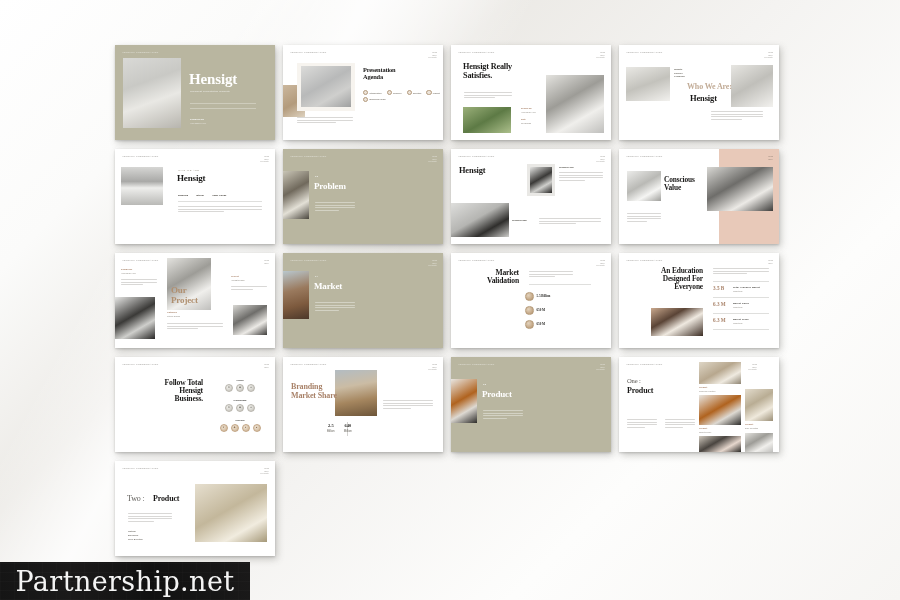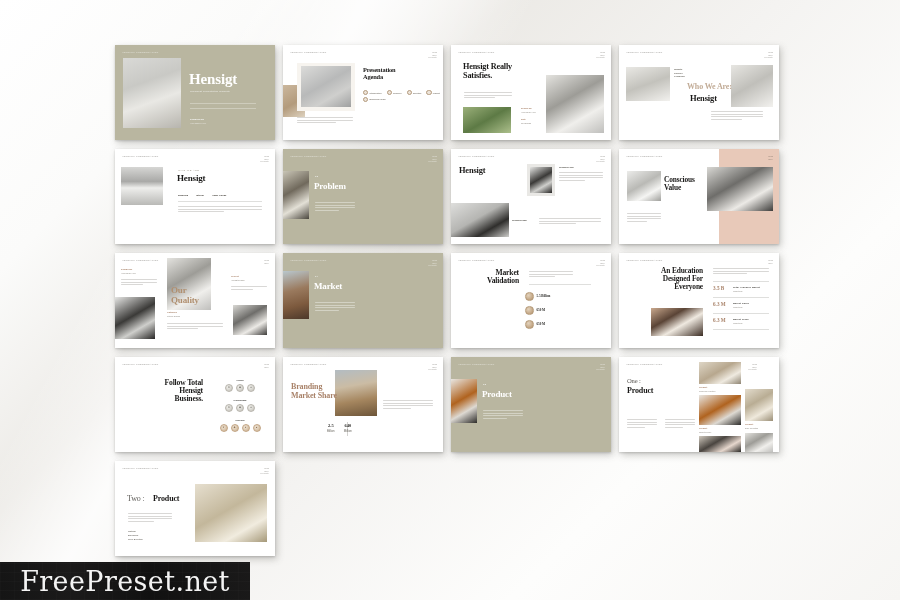--- a/index.html
+++ b/index.html
@@ -336,21 +336,21 @@
     <div style="position:absolute;left:6px;top:15px;font-size:2.3px;font-weight:700;color:#a9836a;">Design By</div>
     <div style="position:absolute;left:6px;top:19px;font-size:2px;color:#8d8880;">Your Name Here</div>
     <div class="lines" style="left:6px;top:26px;width:36px;">
         <i></i>
         <i></i>
         <i style="width:60%"></i>
       </div>
     <div class="img ph-chairdark" style="left:0px;top:44px;width:40px;height:42px;"></div>
     <div class="img ph-stair" style="left:52px;top:5px;width:44px;height:52px;"></div>
     <div class="ttl" style="left:56px;top:33px;font-size:9px;white-space:pre-line;color:#b08f6f;z-index:4;">Our
-Quality</div>
+Project</div>
     <div style="position:absolute;left:52px;top:58px;font-size:2.3px;font-weight:700;color:#a9836a;">Category</div>
     <div style="position:absolute;left:52px;top:62px;font-size:2px;color:#8d8880;">Interior Design</div>
     <div class="lines" style="left:52px;top:70px;width:56px;">
         <i></i>
         <i></i>
         <i style="width:55%"></i>
       </div>
     <div style="position:absolute;left:116px;top:22px;font-size:2.3px;font-weight:700;color:#a9836a;">Project</div>
     <div style="position:absolute;left:116px;top:26px;font-size:2px;color:#8d8880;">Hensigt Design</div>
     <div class="lines" style="left:116px;top:33px;width:36px;">
@@ -574,14 +574,14 @@
       <div>Dimension</div>
       <div>Color Selection</div>
     </div>
     <div class="img ph-ladder" style="left:80px;top:23px;width:72px;height:58px;"></div>
   </div>
 
 </div>
 
 <div id="watermark">
   <div id="wmtex"></div>
-  <div class="wm">FreePreset.net</div>
+  <div class="wm">Partnership.net</div>
 </div>
 
 </body></html>

